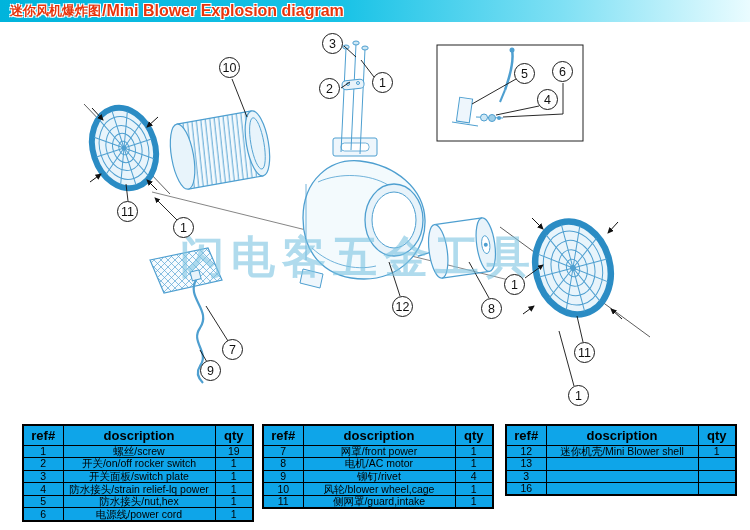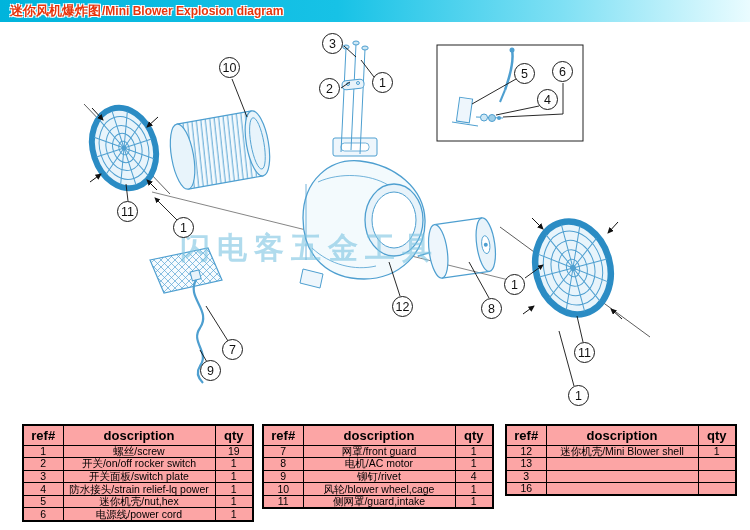--- a/index.html
+++ b/index.html
@@ -4,31 +4,31 @@
 <style>
   html,body{margin:0;padding:0;background:#fff;}
   .stage{position:relative;width:750px;height:530px;background:#fff;overflow:hidden;
          font-family:"Liberation Sans",sans-serif;}
   
   .hdr{position:absolute;left:0;top:0;width:750px;height:22px;
        background:linear-gradient(90deg,#00b4dc 0%,#17c2e6 45%,#7fe0f4 75%,#eafcff 100%);
        display:flex;align-items:center;padding-left:10px;box-sizing:border-box;}
   .hdr .cn{font-size:13px;font-weight:bold;color:#e8340c;
        text-shadow:-1px -1px 0 #fff,1px -1px 0 #fff,-1px 1px 0 #fff,1px 1px 0 #fff;}
-  .hdr .en{font-size:12px;font-weight:bold;color:#e8340c;margin-left:1px;
+  .hdr .en{font-size:16px;font-weight:bold;color:#e8340c;margin-left:1px;
        text-shadow:-1px -1px 0 #fff,1px -1px 0 #fff,-1px 1px 0 #fff,1px 1px 0 #fff;}
   
   .diag{position:absolute;left:0;top:22px;width:750px;height:400px;}
-  .wm{position:absolute;left:180px;top:228px;width:380px;font-size:30px;font-weight:bold;
+  .wm{position:absolute;left:180px;top:228px;width:380px;font-size:44px;font-weight:bold;
       color:#7cc4e2;opacity:.6;letter-spacing:7px;white-space:nowrap;pointer-events:none;}
   .co{position:absolute;width:21px;height:21px;border:1.4px solid #1a1a1a;border-radius:50%;
       background:#fff;display:flex;align-items:center;justify-content:center;
       font-size:12.5px;color:#111;box-sizing:border-box;z-index:5;}
   
-  .ptable{position:absolute;top:424px;border-collapse:collapse;background:#fca5a5;table-layout:fixed;}
+  .ptable{position:absolute;top:424px;border-collapse:collapse;background:#0ea5e9;table-layout:fixed;}
   .ptable th,.ptable td{border:1px solid #000;padding:0 2px;text-align:center;
       overflow:hidden;white-space:nowrap;box-sizing:border-box;}
   .ptable th{font-size:13px;height:20px;font-weight:bold;}
   .ptable td{font-size:10.5px;height:12.6px;line-height:1.05;}
   .ptable{border:2px solid #000;}
   .c-ref{width:40px;} .c-desc{width:152px;} .c-qty{width:38px;}
 </style>
 </head>
 <body>
 
@@ -244,41 +244,41 @@
       <td>开关面板/switch plate</td>
       <td>1</td>
     </tr>
     <tr>
       <td>4</td>
       <td>防水接头/strain relief-lq power</td>
       <td>1</td>
     </tr>
     <tr>
       <td>5</td>
-      <td>迷你机壳/nut,hex</td>
+      <td>防水接头/nut,hex</td>
       <td>1</td>
     </tr>
     <tr>
       <td>6</td>
       <td>电源线/power cord</td>
       <td>1</td>
     </tr>
   </tbody>
     </table>
 
   <table class="ptable" style="left:262px">
     <tbody>
         <tr>
       <th class="c-ref">ref#</th>
       <th class="c-desc">doscription</th>
       <th class="c-qty">qty</th>
     </tr>
     <tr>
       <td>7</td>
-      <td>网罩/front guard</td>
+      <td>网罩/front power</td>
       <td>1</td>
     </tr>
     <tr>
       <td>8</td>
       <td>电机/AC motor</td>
       <td>1</td>
     </tr>
     <tr>
       <td>9</td>
       <td>铆钉/rivet</td>

